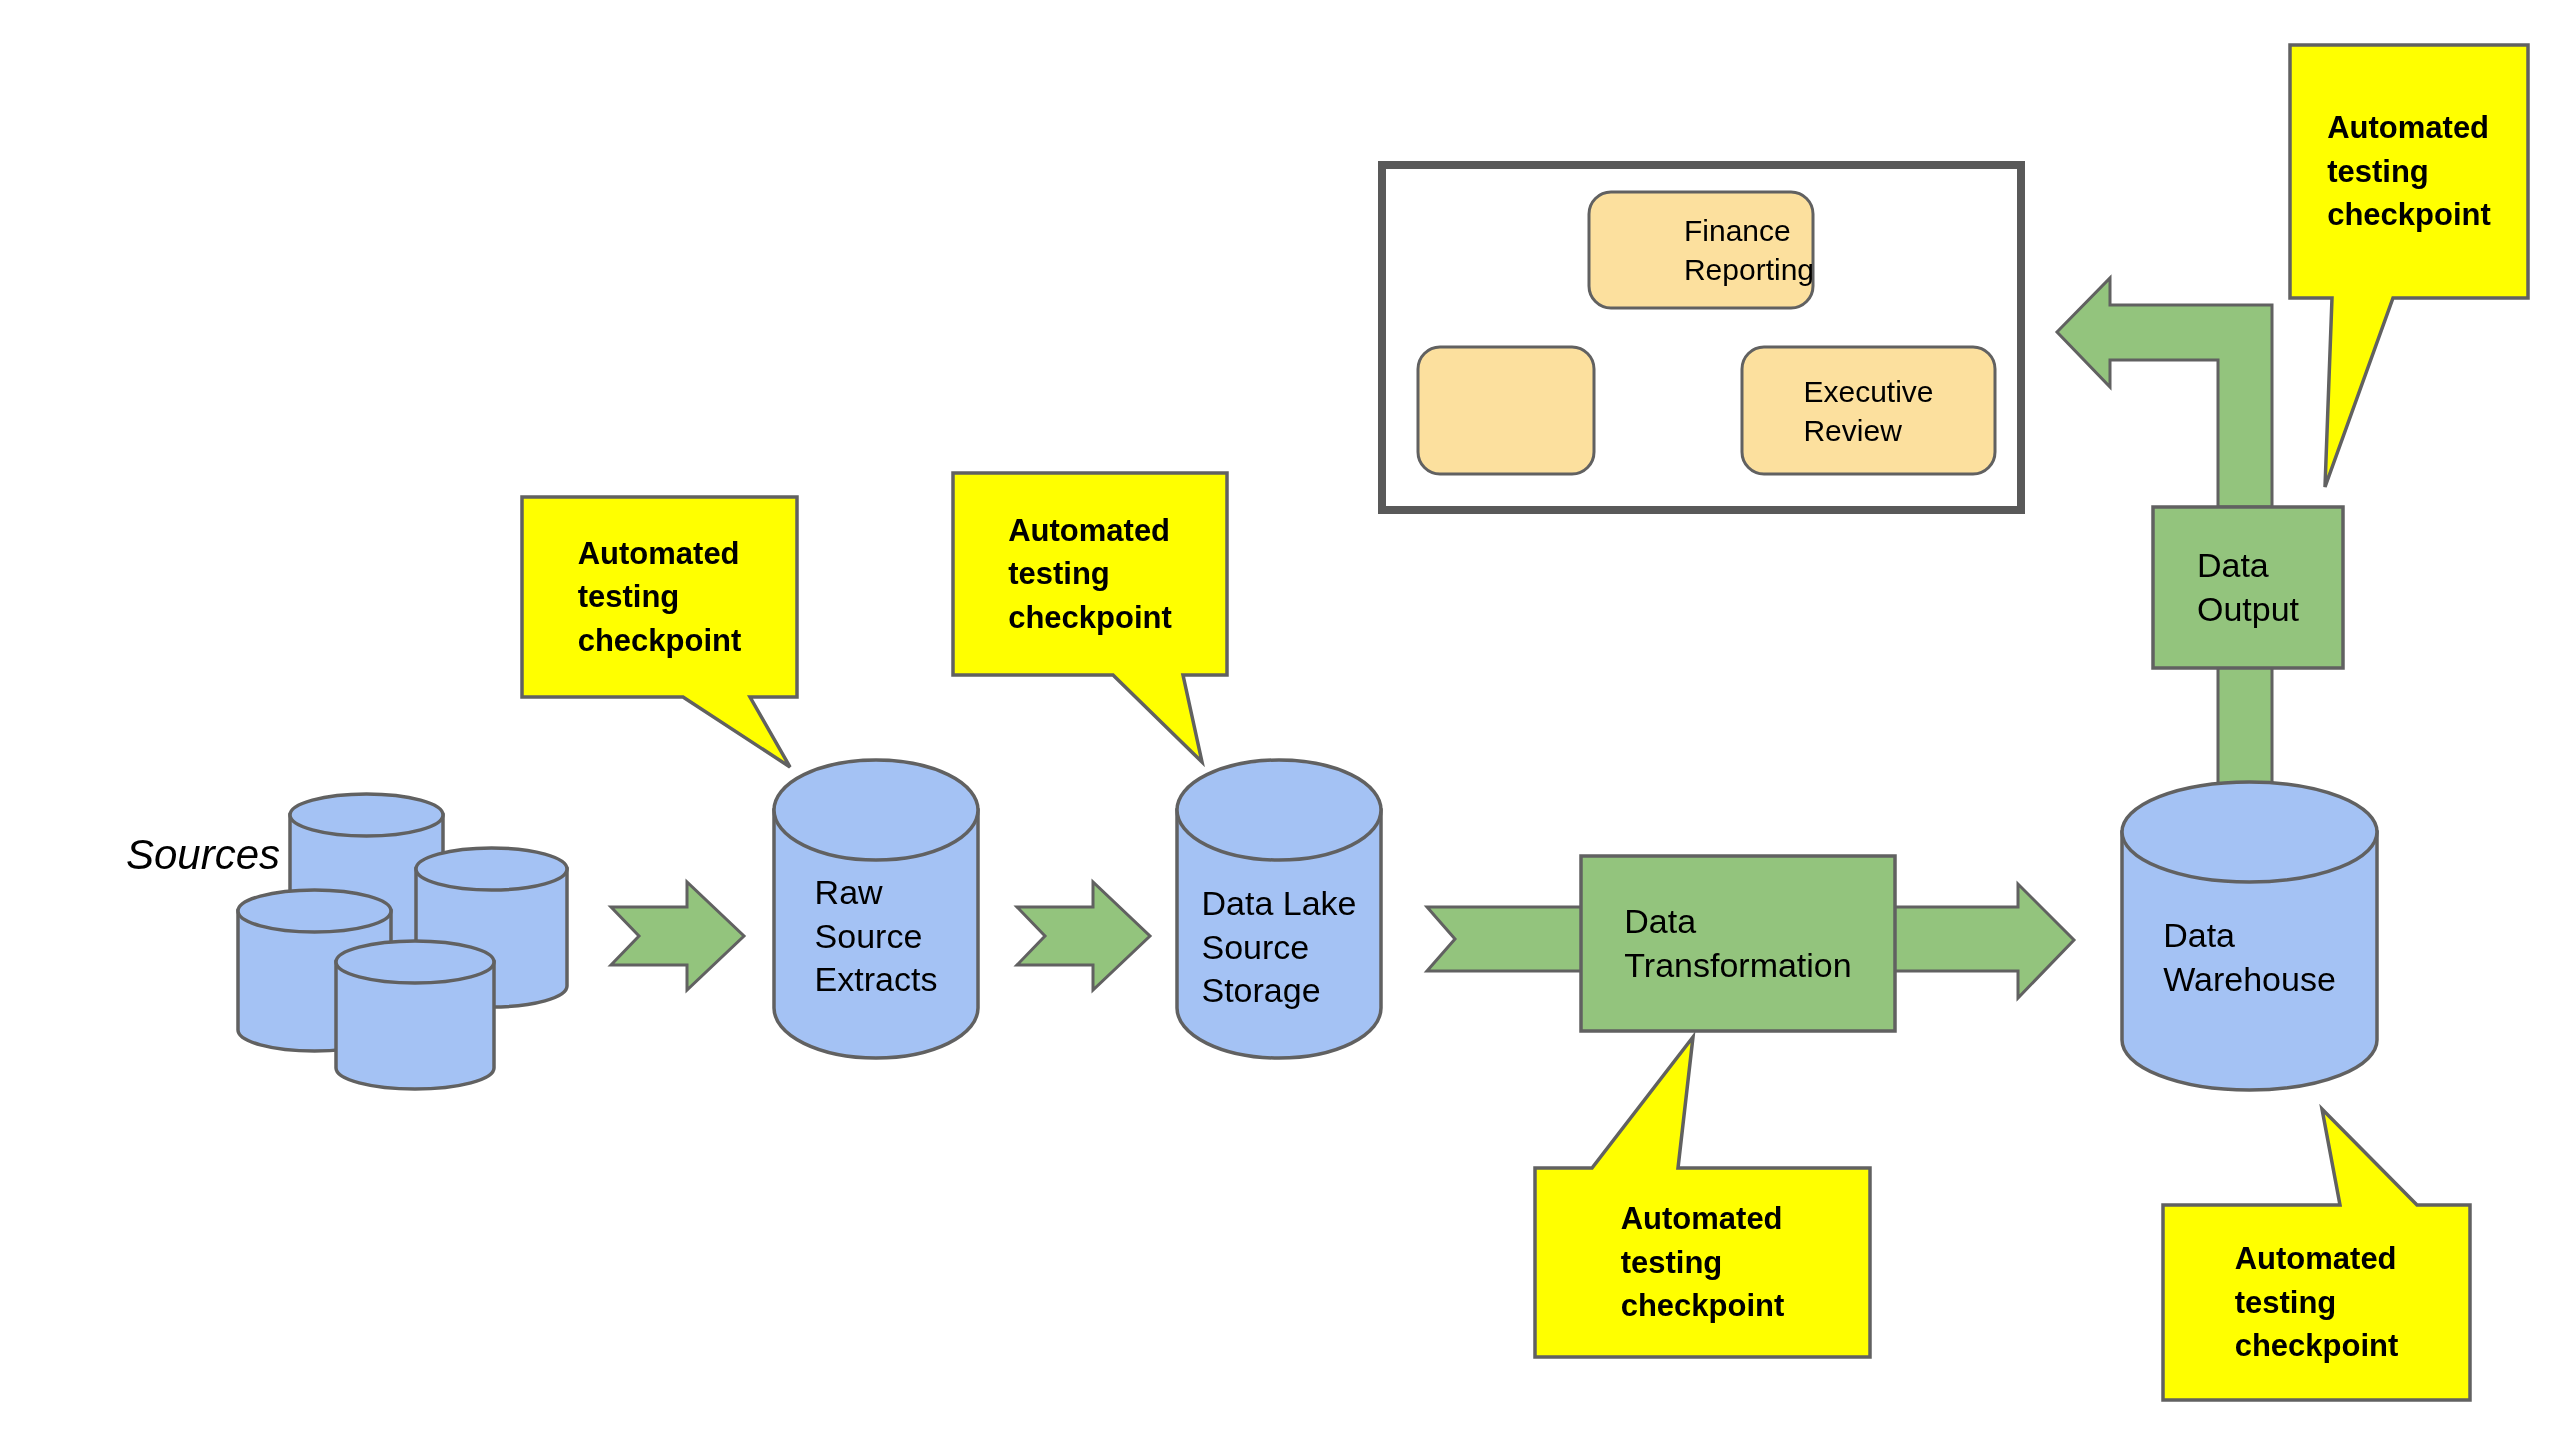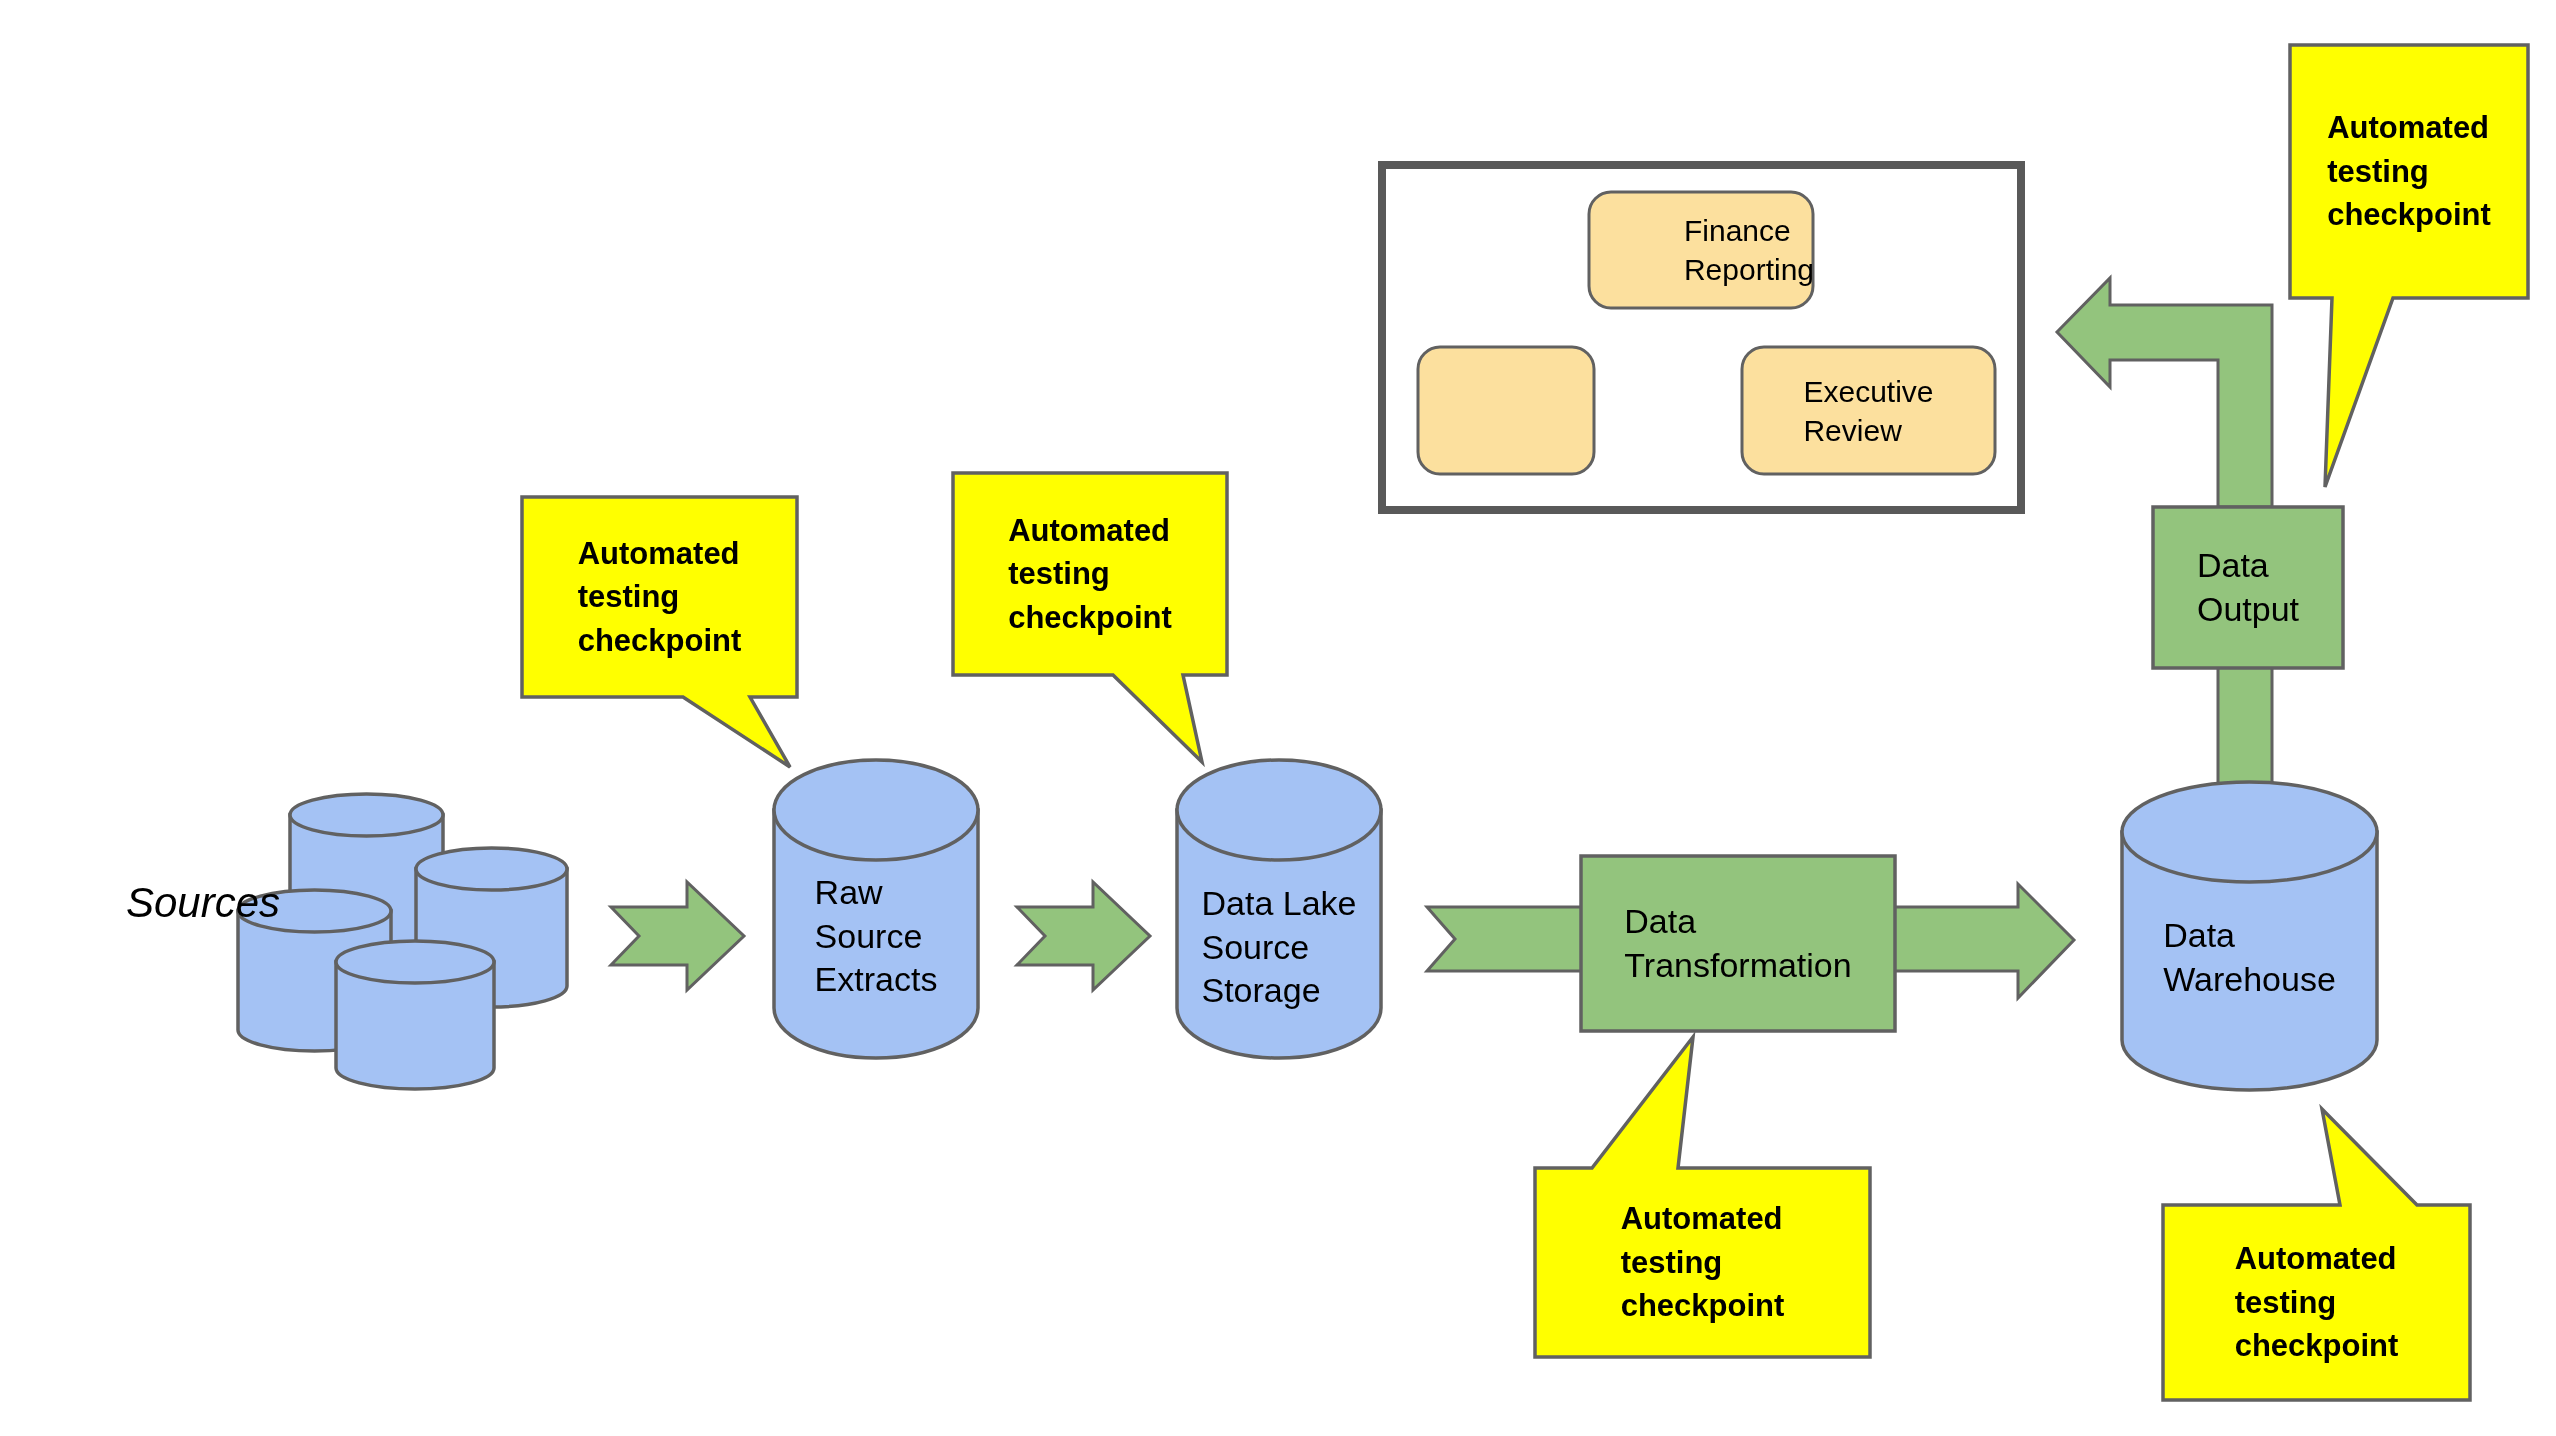--- a/index.html
+++ b/index.html
@@ -25,21 +25,21 @@
     position:absolute;
     display:flex;align-items:center;justify-content:center;
     white-space:pre-line;
     color:var(--text-black,#000);
     font-size:34px;line-height:1.28;
   }
   .lbl-callout{font-weight:bold;font-size:31px;line-height:1.4;}
   .lbl-consumer{font-size:30px;line-height:1.3;}
   .lbl-sources{
     justify-content:flex-start;text-align:left;
-    font-style:italic;font-size:42px;margin-top:48px;
+    font-style:italic;font-size:42px;
   }
 </style>
 </head>
 <body>
 
 <div class="canvas">
 
   <svg class="diagram-svg" viewBox="0 0 2556 1436">
 
     <polygon class="arrow" points="611,907 687,907 687,882 744,936 687,990 687,965 611,965 639,936"></polygon>

